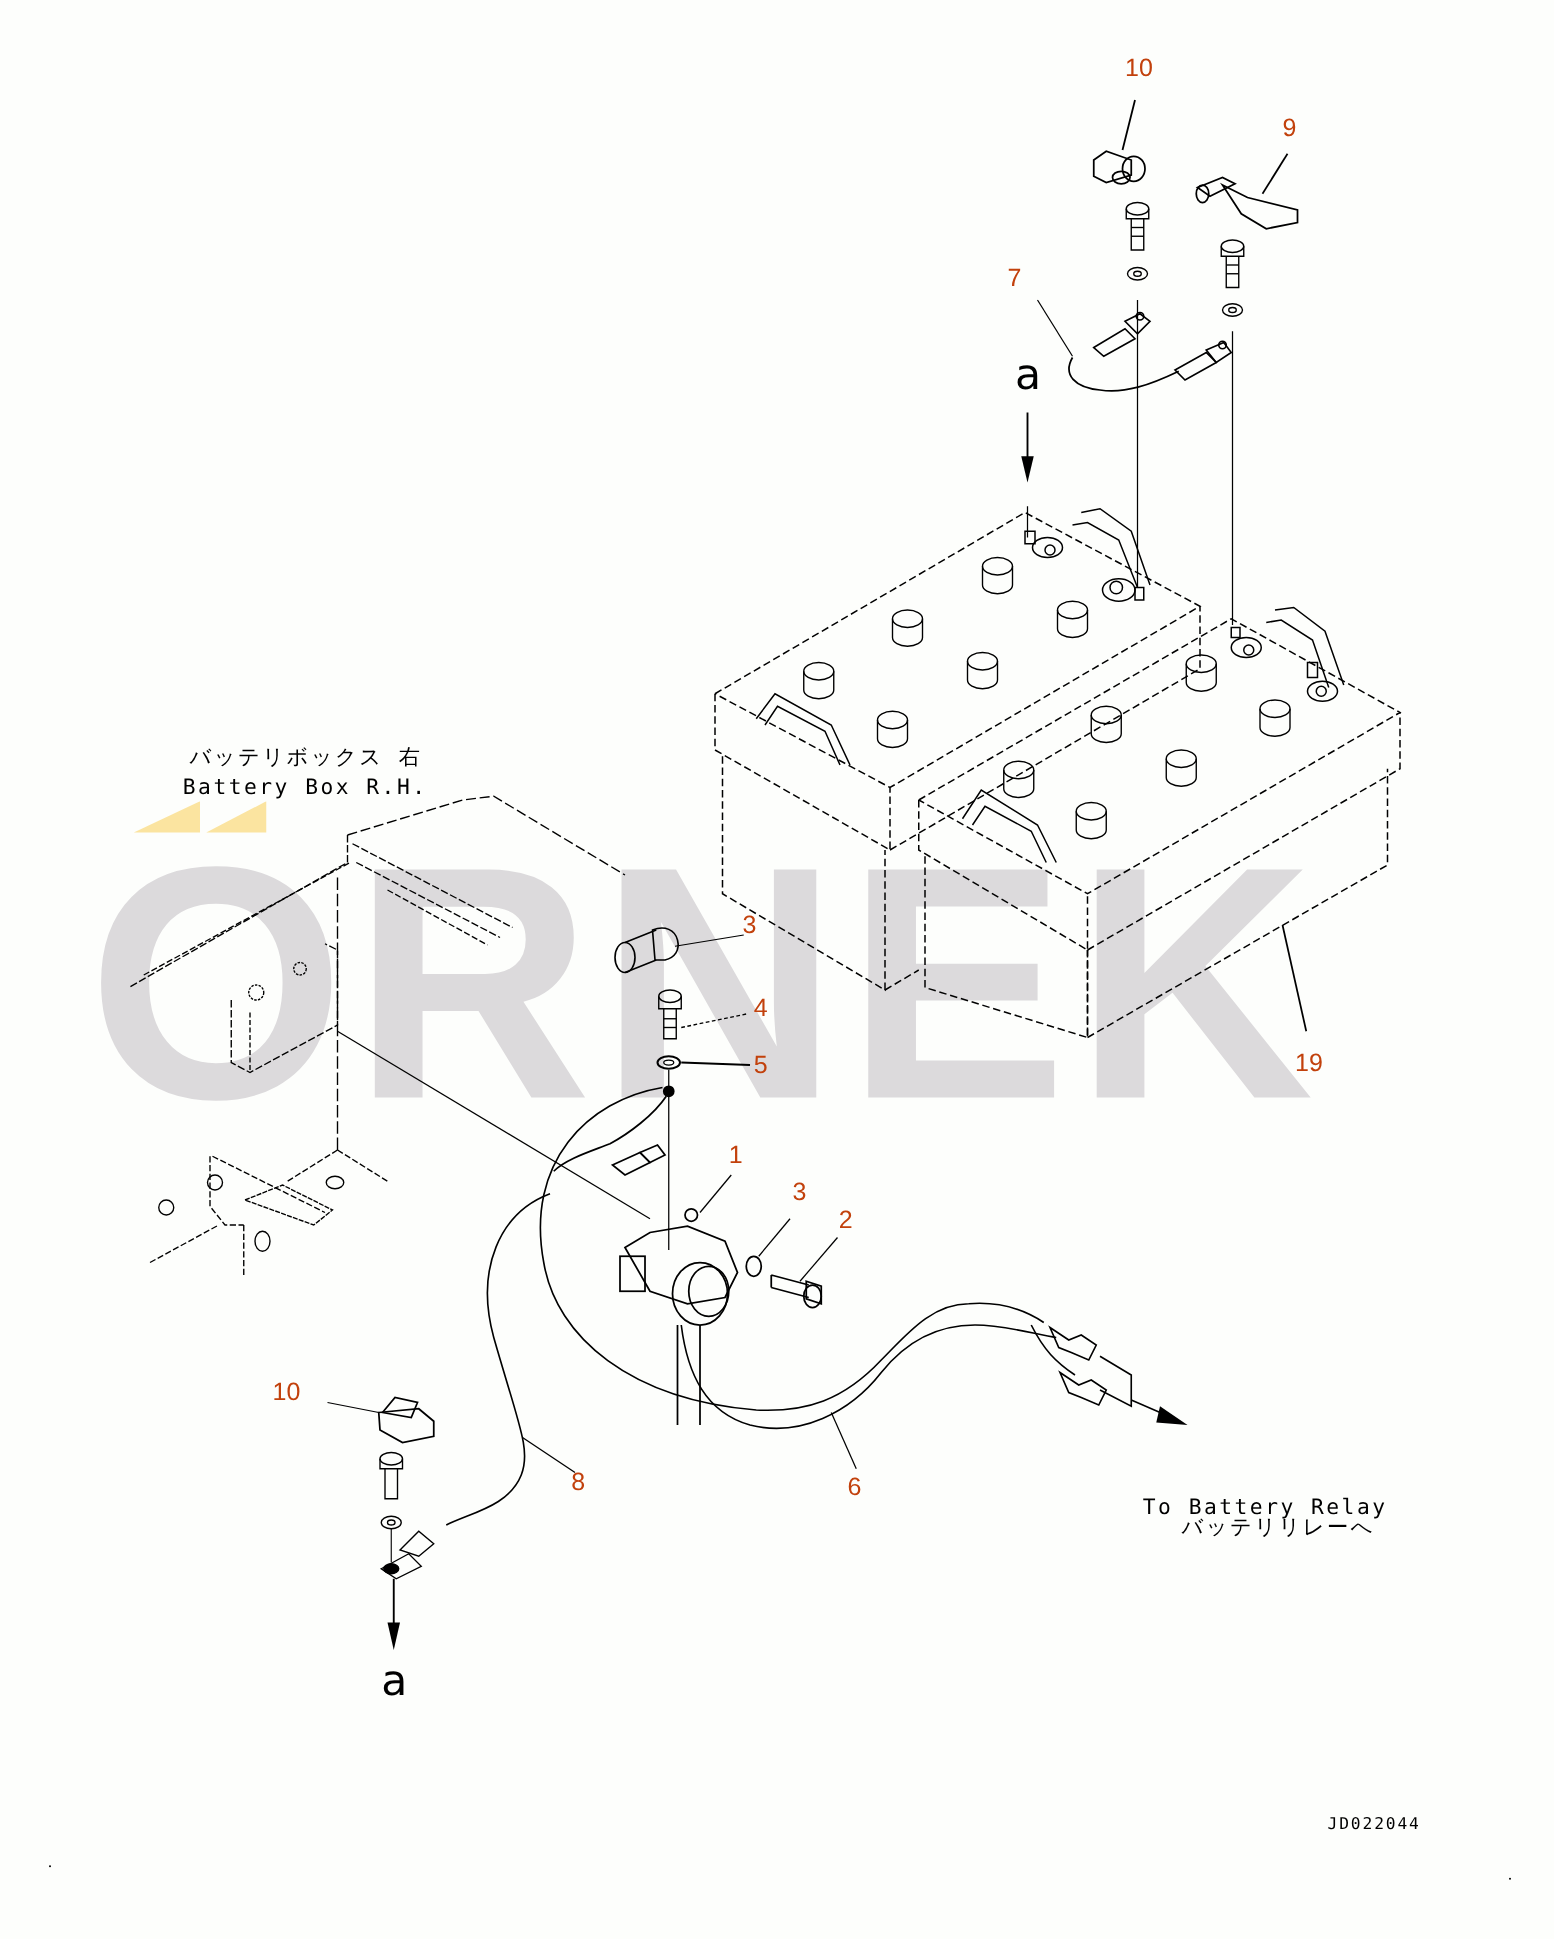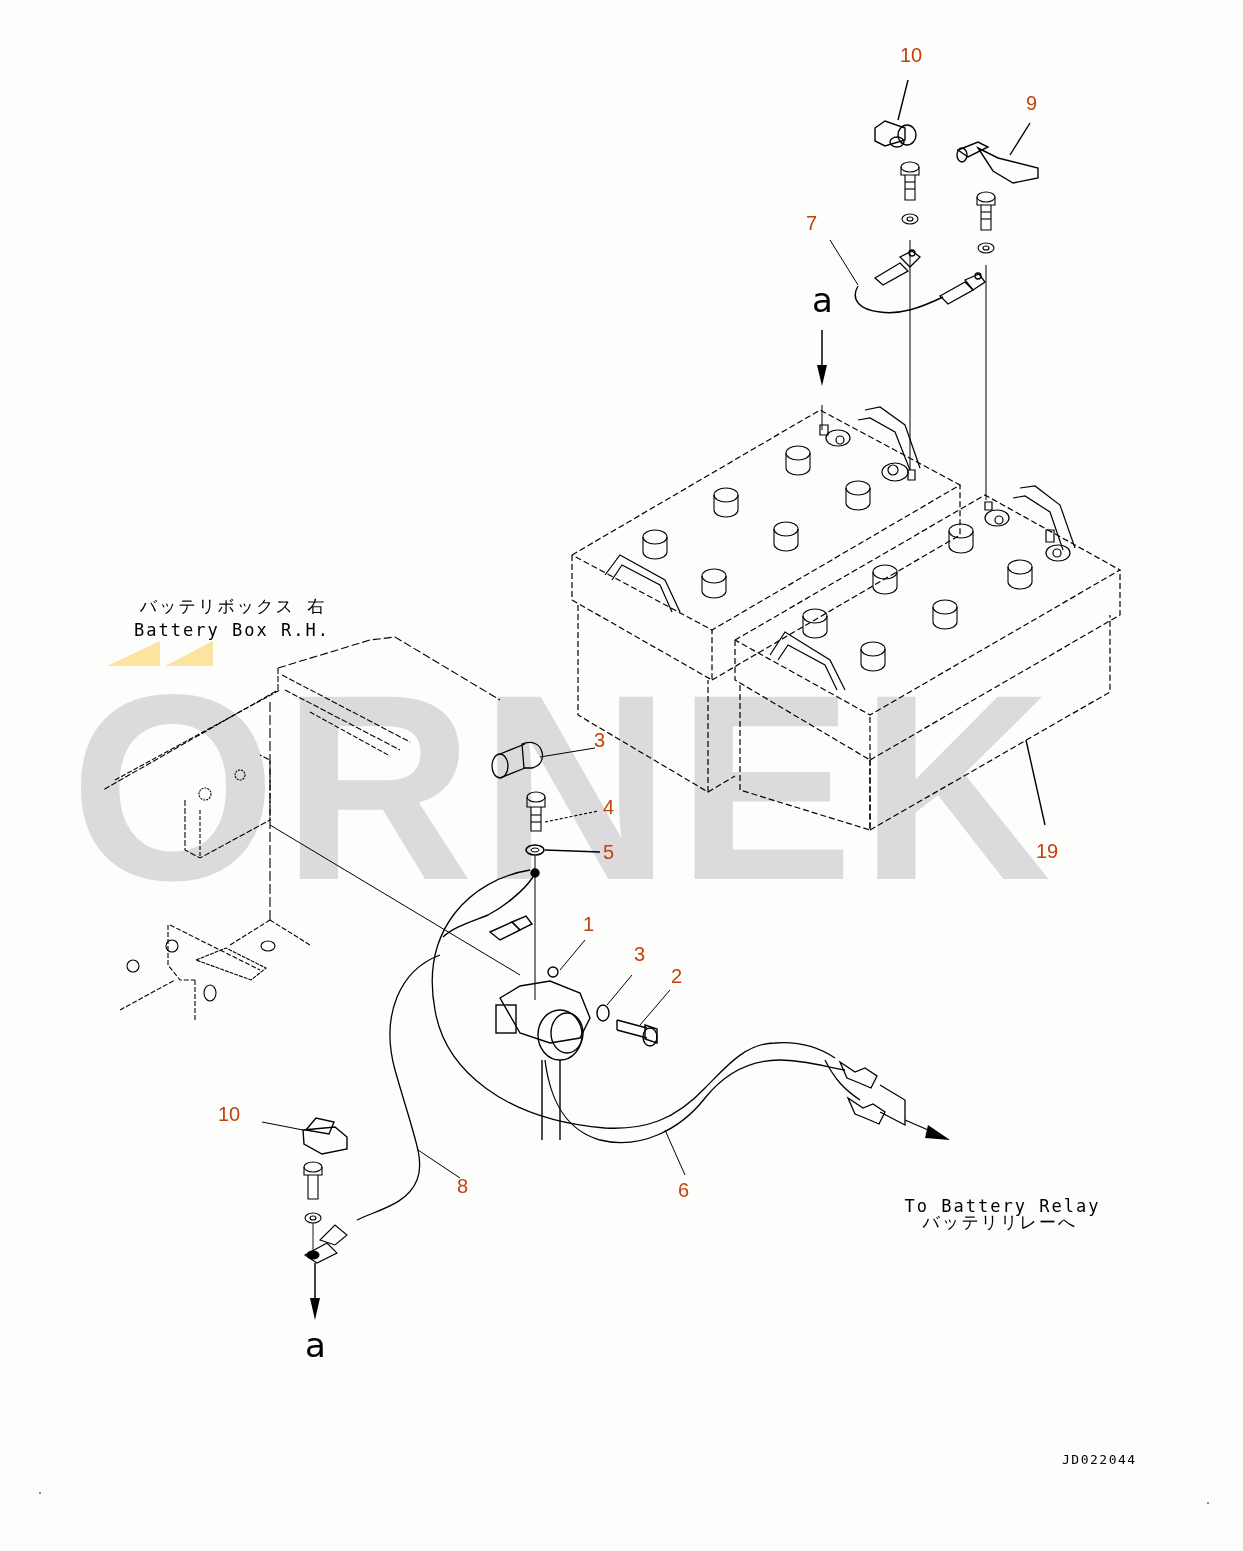--- a/index.html
+++ b/index.html
@@ -4,21 +4,21 @@
   <style>
     html, body { margin: 0; padding: 0; background: #fdfefc; }
     body { width: 1243px; height: 1551px; position: relative; overflow: hidden; font-family: "DejaVu Sans", sans-serif; }
     #canvas { position: absolute; left: 0; top: 0; width: 1243px; height: 1551px; }
     .wm-big { position: absolute; left: 70px; top: 655px; font-family: "Liberation Sans", sans-serif; font-weight: bold; font-size: 265px; line-height: 1; letter-spacing: 6px; color: #dcdadc; white-space: nowrap; z-index: 0; }
     .wm-url { position: absolute; left: 60px; top: 842px; font-family: "Liberation Sans", sans-serif; font-weight: bold; font-size: 58px; line-height: 1; letter-spacing: 6.5px; color: #dcdadc; white-space: nowrap; z-index: 0; }
     .wm-accent { position: absolute; z-index: 0; }
     svg.drawing { position: absolute; left: 0; top: 0; z-index: 1; }
     .callout { position: absolute; z-index: 2; color: #c2410c; font-family: "Liberation Sans", sans-serif; font-size: 20px; line-height: 1; }
     .label { position: absolute; z-index: 2; color: #000; font-family: "DejaVu Sans Mono", monospace; font-size: 17px; line-height: 20px; white-space: pre; letter-spacing: 2px; }
-    .label.center { text-align: center; }
+    .label.center { text-align: right; }
     .ref-letter { position: absolute; z-index: 2; font-family: "DejaVu Sans", sans-serif; font-size: 34px; line-height: 1; color: #000; font-weight: normal; }
     .drawing-id { position: absolute; z-index: 2; font-family: "DejaVu Sans Mono", monospace; font-size: 13px; letter-spacing: 1.5px; color: #000; }
   </style>
 </head>
 <body>
 
 <div id="canvas">
 
   <div class="wm-big">ORNEK</div>
   <svg class="wm-accent" width="140" height="40" style="left:105px; top:641px;">

